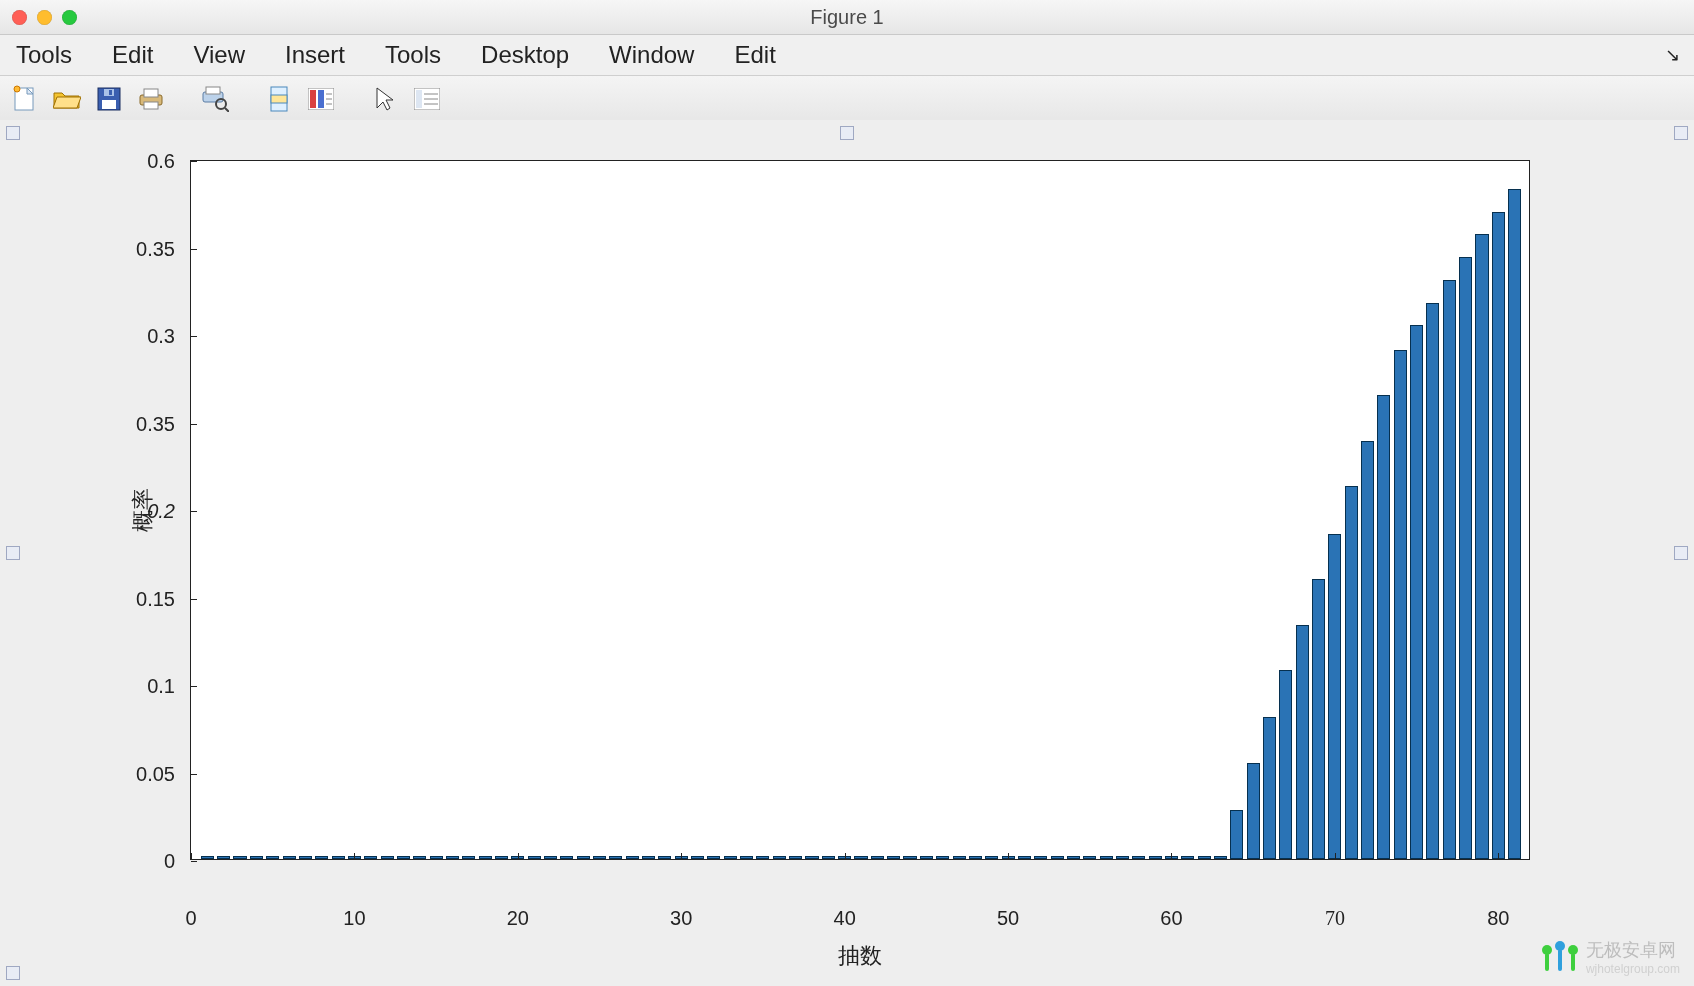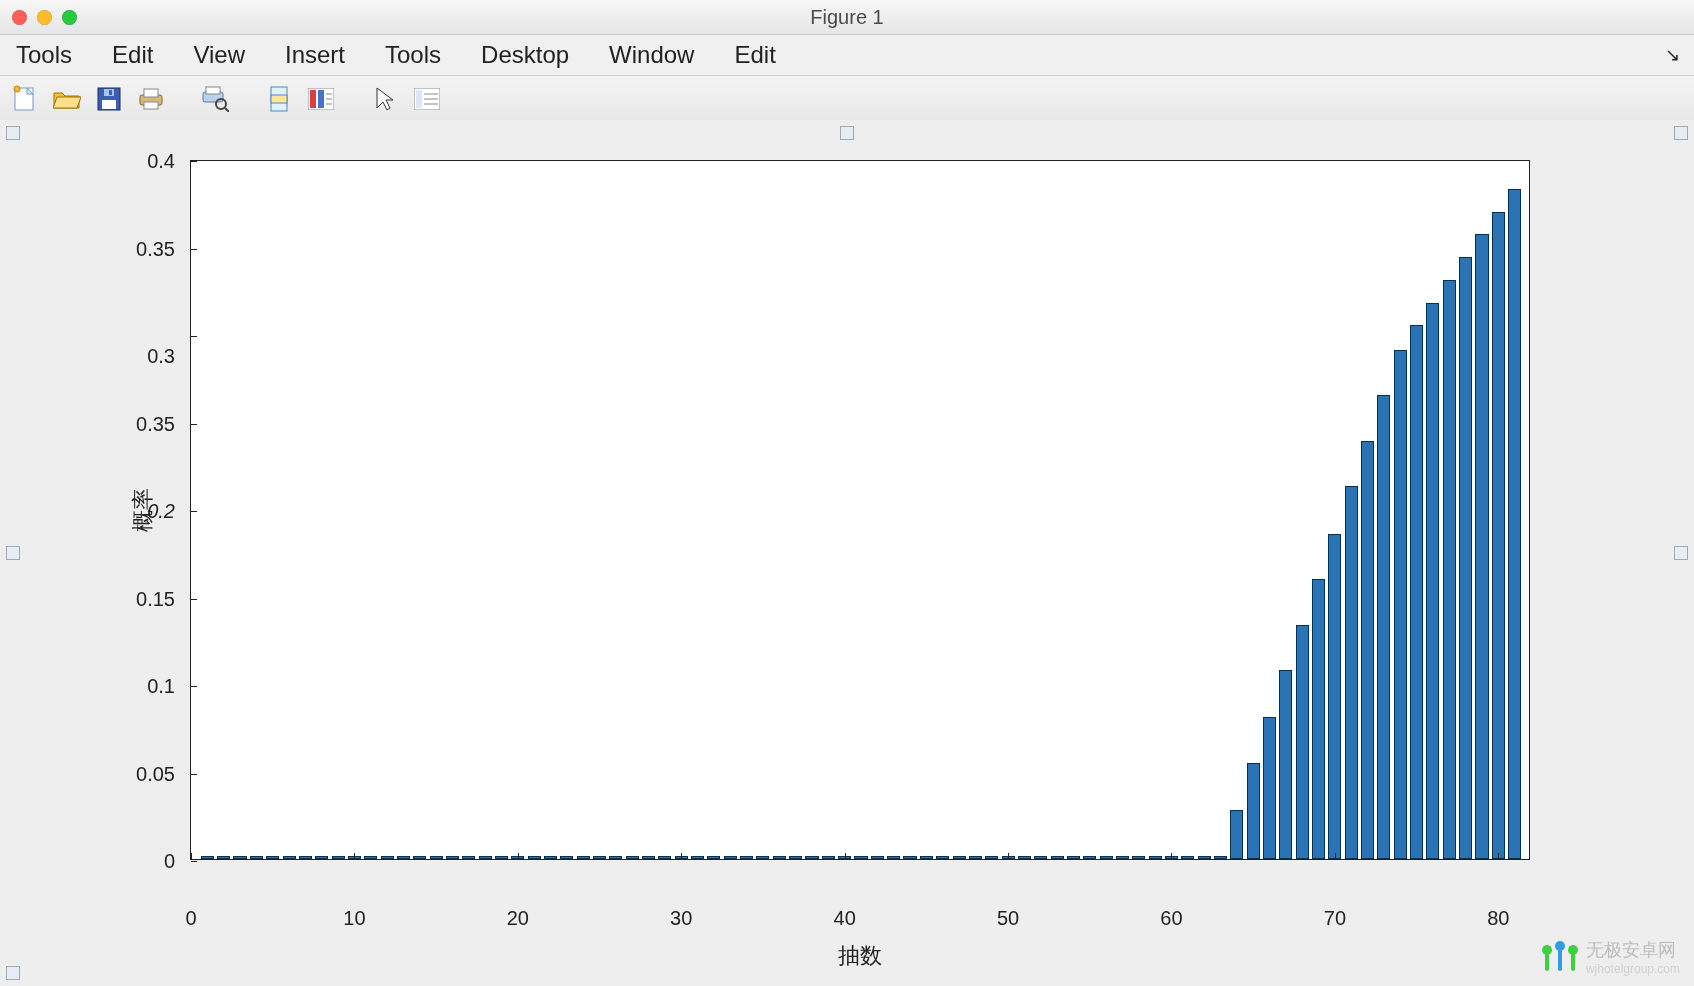--- a/index.html
+++ b/index.html
@@ -427,33 +427,33 @@
         </div>
       <div class="ylabel">概率</div>
       <div class="xlabel">抽数</div>
       <div id="yticks">
           <div class="ytick" style="top: 700px;">0</div>
           <div class="ytick" style="top: 612.5px;">0.05</div>
           <div class="ytick" style="top: 525px;">0.1</div>
           <div class="ytick" style="top: 437.5px; margin-left: 24px;">0.15</div>
           <div class="ytick" style="top: 350px; font-style: italic;">0.2</div>
           <div class="ytick" style="top: 262.5px;">0.35</div>
-          <div class="ytick" style="top: 175px; margin-top: 20px;">0.3</div>
+          <div class="ytick" style="top: 175px;">0.3</div>
           <div class="ytick" style="top: 87.5px;">0.35</div>
-          <div class="ytick" style="top: 0px;">0.4</div>
+          <div class="ytick" style="top: 0px;">0.6</div>
         </div>
       <div id="xticks">
           <div class="xtick" style="left: 0px;">0</div>
           <div class="xtick" style="left: 163.415px;">10</div>
           <div class="xtick" style="left: 326.829px;">20</div>
           <div class="xtick" style="left: 490.244px; text-align: right;">30</div>
           <div class="xtick" style="left: 653.659px;">40</div>
           <div class="xtick" style="left: 817.073px;">50</div>
           <div class="xtick" style="left: 980.488px;">60</div>
-          <div class="xtick" style="left: 1143.9px;">70</div>
+          <div class="xtick" style="left: 1143.9px; font-family: Liberation Serif, serif;">70</div>
           <div class="xtick" style="left: 1307.32px;">80</div>
         </div>
     </div>
   </div>
 
   <div class="watermark">
     <div class="wm-logo">
       <div class="dot d1"></div>
         <div class="dot d2"></div>
         <div class="dot d3"></div>

